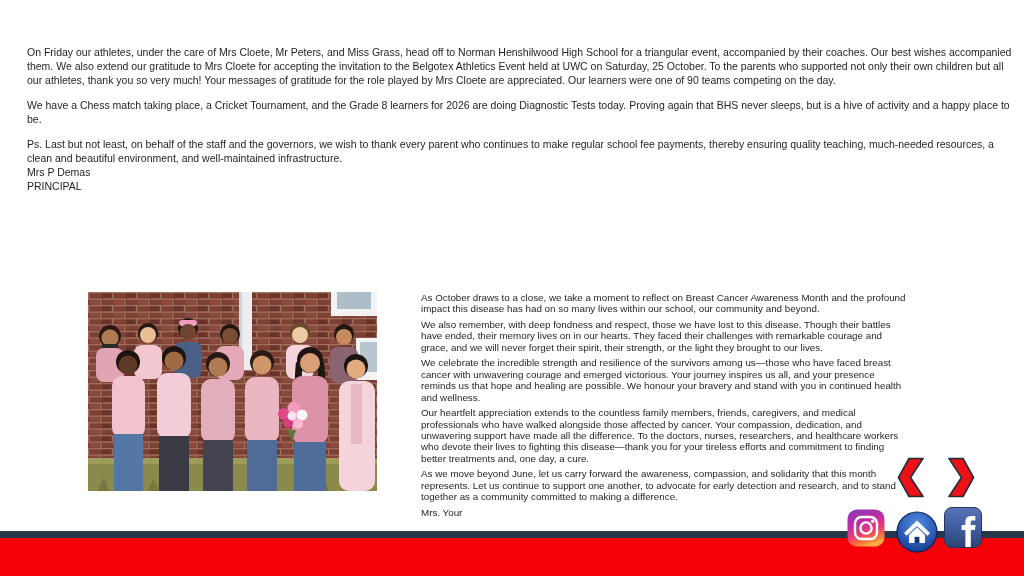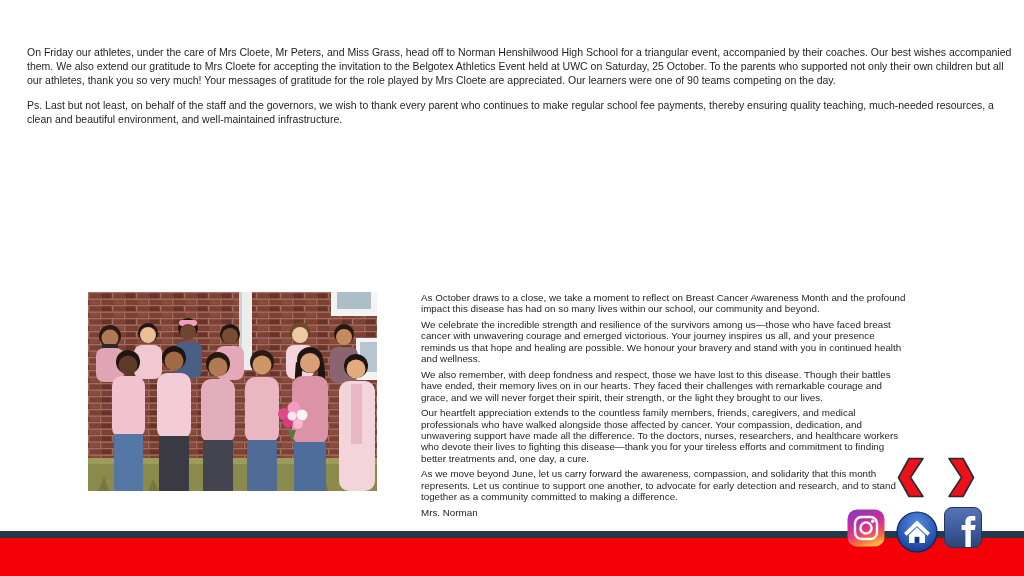--- a/index.html
+++ b/index.html
@@ -31,21 +31,26 @@
   .icon{position:absolute;cursor:pointer;}
   .icon-instagram{left:0;top:4px;}
   .icon-home{left:49px;top:6px;}
   .icon-facebook{left:97px;top:2px;}
 </style>
 </head>
 <body>
 
 <div class="letter">
   <p>On Friday our athletes, under the care of Mrs Cloete, Mr Peters, and Miss Grass, head off to Norman Henshilwood High School for a triangular event, accompanied by their coaches.  Our best wishes accompanied them.  We also extend our gratitude to Mrs Cloete for accepting the invitation to the Belgotex Athletics Event held at UWC on Saturday, 25 October.  To the parents who supported not only their own children but all our athletes, thank you so very much!  Your messages of gratitude for the role played by Mrs Cloete are appreciated.  Our learners were one of 90 teams competing on the day.</p>
+  <p>We have a Chess match taking place, a Cricket Tournament, and the Grade 8 learners for 2026 are doing Diagnostic Tests today.  Proving again that BHS never sleeps, but is a hive of activity and a happy place to be.</p>
   <p class="tight">Ps.  Last but not least, on behalf of the staff and the governors, we wish to thank every parent who continues to make regular school fee payments, thereby ensuring quality teaching, much-needed resources, a clean and beautiful environment, and well-maintained infrastructure.</p>
+  <div class="sig">
+    <p>Mrs P Demas</p>
+    <p>PRINCIPAL</p>
+  </div>
 </div>
 
 <div class="photo" role="img" aria-label="Group of staff members dressed in pink for Breast Cancer Awareness, posing in front of a brick wall, one holding a bouquet of pink flowers">
   <svg width="289" height="199" viewBox="0 0 289 199">
     <defs>
       <pattern id="brick" width="24" height="13" patternUnits="userSpaceOnUse">
         <rect width="24" height="13" fill="#7d4034"></rect>
         <rect x="0" y="0" width="24" height="1.3" fill="#a0705f"></rect>
         <rect x="0" y="6.5" width="24" height="1.3" fill="#a0705f"></rect>
         <rect x="0" y="1" width="1.3" height="5.5" fill="#a0705f"></rect>
@@ -128,25 +133,25 @@
         <circle cx="200" cy="131" r="5" fill="#d63d7f"></circle>
         <circle cx="210" cy="132" r="5" fill="#f7b8d0"></circle>
         <circle cx="204" cy="124" r="4.5" fill="#fce4ee"></circle>
       <path d="M200 138 l4 12 4-12 z" fill="#5a7a3a"></path>
     </g>
   </svg>
 </div>
 
 <div class="bc">
   <p>As October draws to a close, we take a moment to reflect on Breast Cancer Awareness Month and the profound impact this disease has had on so many lives within our school, our community and beyond.</p>
+  <p>We also remember, with deep fondness and respect, those we have lost to this disease. Though their battles have ended, their memory lives on in our hearts. They faced their challenges with remarkable courage and grace, and we will never forget their spirit, their strength, or the light they brought to our lives.</p>
   <p>We celebrate the incredible strength and resilience of the survivors among us—those who have faced breast cancer with unwavering courage and emerged victorious. Your journey inspires us all, and your presence reminds us that hope and healing are possible. We honour your bravery and stand with you in continued health and wellness.</p>
-  <p>We also remember, with deep fondness and respect, those we have lost to this disease. Though their battles have ended, their memory lives on in our hearts. They faced their challenges with remarkable courage and grace, and we will never forget their spirit, their strength, or the light they brought to our lives.</p>
   <p>Our heartfelt appreciation extends to the countless family members, friends, caregivers, and medical professionals who have walked alongside those affected by cancer. Your compassion, dedication, and unwavering support have made all the difference. To the doctors, nurses, researchers, and healthcare workers who devote their lives to fighting this disease—thank you for your tireless efforts and commitment to finding better treatments and, one day, a cure.</p>
   <p>As we move beyond June, let us carry forward the awareness, compassion, and solidarity that this month represents. Let us continue to support one another, to advocate for early detection and research, and to stand together as a community committed to making a difference.</p>
-  <p>Mrs. Norman</p>
+  <p>Mrs. Your</p>
 </div>
 
 <div class="nav">
   <svg class="chev" viewBox="0 0 28 41" role="button" aria-label="previous">
     <polygon points="26,1.5 12,1.5 1.5,20.5 12,39.5 26,39.5 13.5,20.5" fill="#ee1118" stroke="#202e3c" stroke-width="1.6" stroke-linejoin="round"></polygon>
   </svg>
   <svg class="chev" viewBox="0 0 28 41" role="button" aria-label="next">
     <polygon points="2,1.5 16,1.5 26.5,20.5 16,39.5 2,39.5 14.5,20.5" fill="#ee1118" stroke="#202e3c" stroke-width="1.6" stroke-linejoin="round"></polygon>
   </svg>
 </div>

